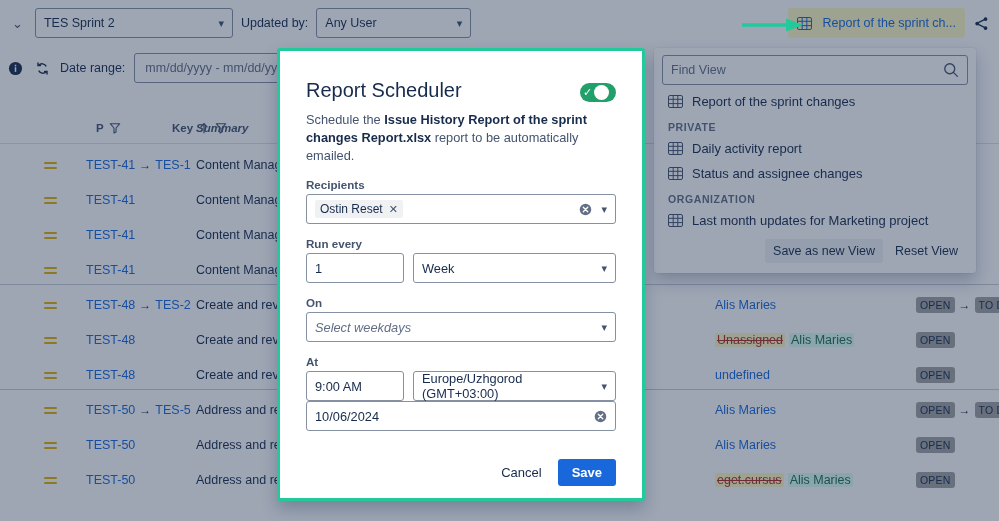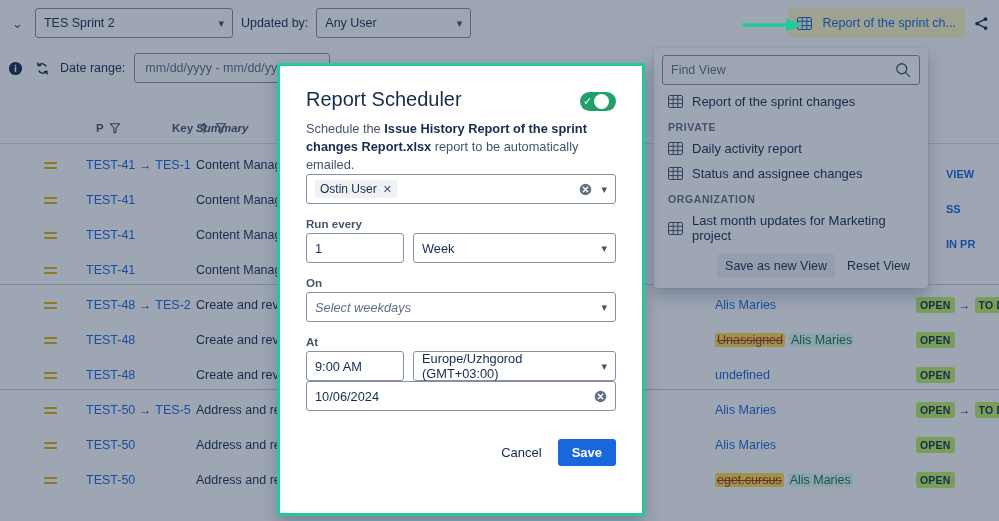--- a/index.html
+++ b/index.html
@@ -73,35 +73,35 @@
   .trow.grp-end { border-bottom: 1px solid #c9ced6; }
   .cell { position: absolute; top: 0; height: 30px; display: flex; align-items: center; gap: 4px; white-space: nowrap; }
   .prio { display: inline-block; width: 13px; height: 11px; position: relative; }
   .prio i { position: absolute; left: 0; width: 13px; height: 2px; background: #e2b203; border-radius: 1px; }
   .prio i:nth-child(1) { top: 2px; }
   .prio i:nth-child(2) { top: 7px; }
   .key { color: #1868db; }
   .arrow-i { color: #172b4d; font-size: 12px; }
   .sumtext { color: #172b4d; }
   .assignee { color: #1868db; }
-  .old-val { color: #ae2e24; background: #fde047; text-decoration: line-through; padding: 0 2px; border-radius: 2px; }
+  .old-val { color: #ae2e24; background: #fef9c3; text-decoration: line-through; padding: 0 2px; border-radius: 2px; }
   .new-val { color: #216e4e; background: #dcfff1; padding: 0 2px; border-radius: 2px; }
-  .status-chip { background: #bef264; color: #172b4d; font-size: 10.5px; font-weight: bold;
+  .status-chip { background: #a3a3a3; color: #172b4d; font-size: 10.5px; font-weight: normal;
                  padding: 2px 4px; border-radius: 3px; letter-spacing: .2px; }
   .undef { color: #1868db; }
 
   
   .dim { position: absolute; inset: 0; background: rgba(23,43,77,0.42); }
 
   
   .annot-arrow { position: absolute; left: 742px; top: 17px; width: 62px; height: 16px; }
 
   
   .view-panel {
-    position: absolute; left: 654px; top: 48px; width: 274px;
+    position: absolute; left: 654px; top: 48px; width: 322px;
     background: #ffffff; border-radius: 4px;
     box-shadow: 0 8px 16px rgba(9,30,66,.25), 0 0 1px rgba(9,30,66,.31);
     padding-bottom: 8px;
   }
   .find-view {
     margin: 7px 8px 4px 8px; height: 30px; border: 1px solid #8590a2; border-radius: 3px;
     display: flex; align-items: center; padding: 0 8px; justify-content: space-between;
   }
   .find-view span { font-size: 12.5px; color: #626f86; }
   .grp-label { font-size: 10.5px; font-weight: bold; color: #626f86;
@@ -110,22 +110,21 @@
   .tbl-ico { width: 15px; height: 13px; flex: none; }
   .panel-actions { display: flex; justify-content: flex-end; gap: 4px; padding: 6px 10px 2px 10px; }
   .pbtn { font-size: 12.5px; color: #172b4d; background: #f0f1f3; border-radius: 3px; padding: 5px 8px; }
   .panel-dim { position: absolute; inset: 0; background: rgba(23,43,77,0.42); border-radius: 4px; pointer-events: none; }
 
   
   .modal {
     position: absolute; left: 277px; top: 48px; width: 368px; height: 453px;
     background: #ffffff; border: 3px solid #22c99b; border-radius: 3px;
     box-shadow: 0 8px 16px rgba(9,30,66,.25);
-    padding: 22px 26px 0 26px;
-    margin-top: 15px;
+    padding: 28px 26px 0 26px;
   }
   .modal-head { display: flex; align-items: flex-start; justify-content: space-between; }
   .modal-title { font-size: 20px; color: #172b4d; font-weight: normal; margin: 0; }
   .toggle { width: 36px; height: 19px; border-radius: 10px; background: #22a06b;
             display: flex; align-items: center; padding: 0 3px; margin-top: 4px; }
   .toggle .check { color: #ffffff; font-size: 11px; line-height: 1; }
   .toggle .knob { width: 15px; height: 15px; border-radius: 50%; background: #fff; margin-left: 2px; }
   .modal-desc { font-size: 12.8px; color: #44546f; line-height: 1.42; margin: 9px 0 0 0; }
   .modal-desc b { color: #172b4d; font-weight: bold; }
 
@@ -515,23 +514,24 @@
       <div class="toggle">
         <span class="check">✓</span>
         <span class="knob"></span>
       </div>
     </div>
 
     <p class="modal-desc">
       <span>Schedule the </span><b>Issue History Report of the sprint changes Report.xlsx</b><span> report to be automatically emailed.</span>
     </p>
 
+    <div class="fl">Recipients</div>
     <div class="fld">
       <span class="chip">
-        <span>Ostin User</span>
+        <span>Ostin Reset</span>
         <span class="x">✕</span>
       </span>
       <span class="fld-right">
         <svg width="13" height="13" viewBox="0 0 14 14">
           <circle cx="7" cy="7" r="6.2" fill="#626f86"></circle>
           <path d="M4.6 4.6l4.8 4.8M9.4 4.6l-4.8 4.8" stroke="#fff" stroke-width="1.4" stroke-linecap="round"></path>
         </svg>
         <span class="cv2">▾</span>
       </span>
     </div>

